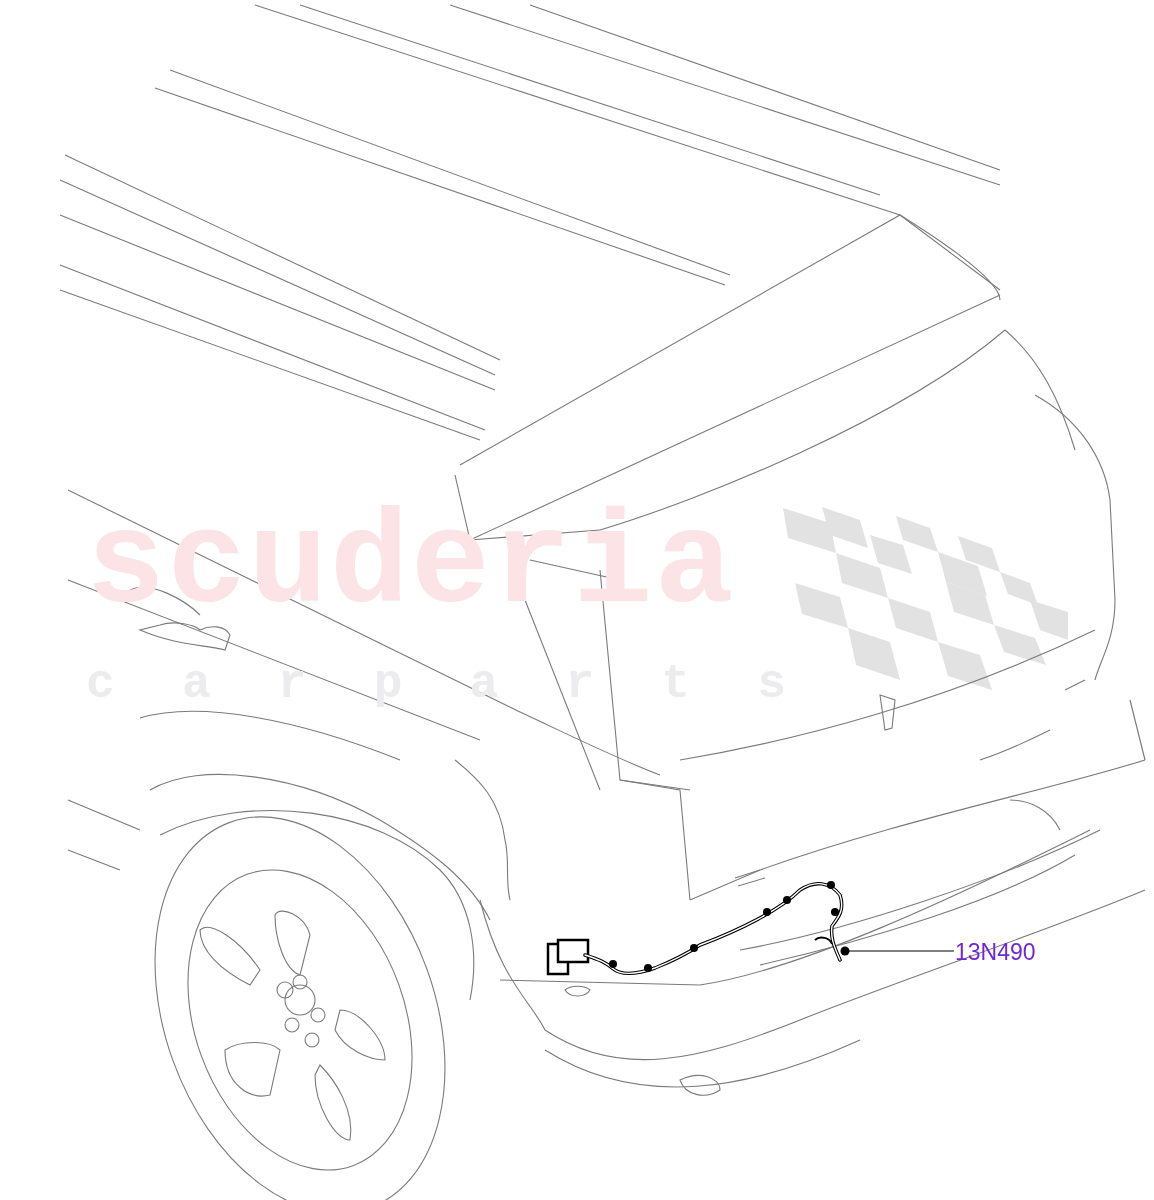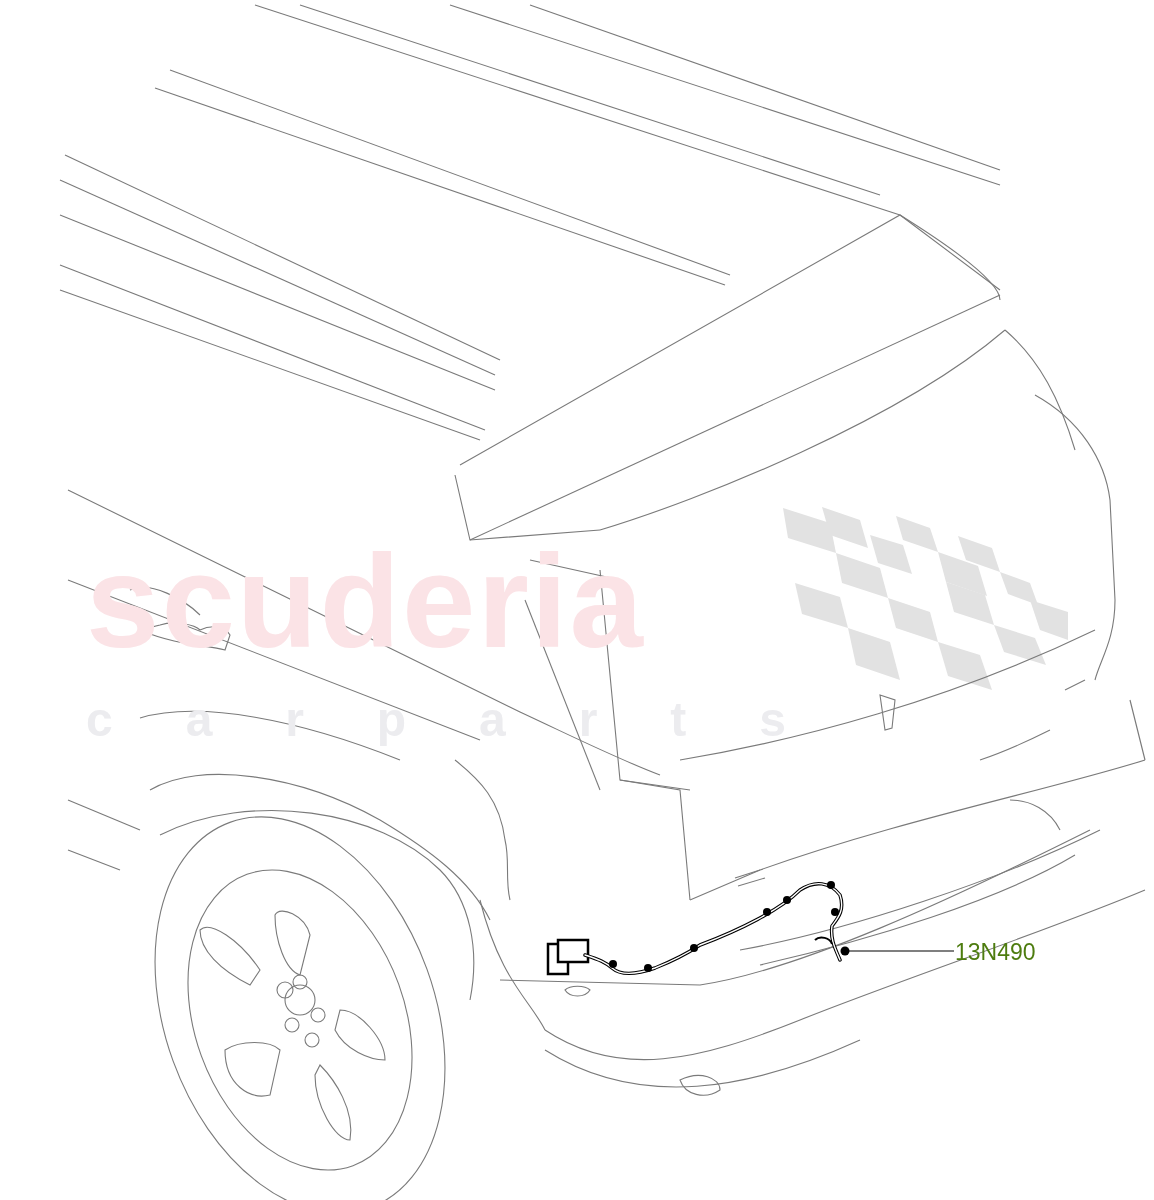--- a/index.html
+++ b/index.html
@@ -1,21 +1,21 @@
 <!DOCTYPE html>
 <html><head>
 <meta charset="utf-8">
 <style>
   html, body { margin: 0; padding: 0; background: #ffffff; }
   body { width: 1154px; height: 1200px; position: relative; overflow: hidden; font-family: "Liberation Sans", sans-serif; }
   #stage { position: absolute; left: 0; top: 0; width: 1154px; height: 1200px; }
-  .wm-text { position: absolute; font-family: Liberation Sans, sans-serif; font-weight: bold; pointer-events: none; margin-top: 36px; }
+  .wm-text { position: absolute; font-family: Liberation Mono, monospace; font-weight: bold; pointer-events: none; }
   .wm-main { left: 86px; top: 500px; font-size: 132px; color: #fbe3e6; letter-spacing: 2px; line-height: 1; }
   .wm-sub { left: 86px; top: 660px; font-size: 48px; color: #ececef; line-height: 1; width: 700px; display: flex; justify-content: space-between; }
-  .callout { position: absolute; left: 955px; top: 941px; font-size: 23px; color: #4d7c0f; font-family: "Liberation Sans", sans-serif; line-height: 1; }
+  .callout { position: absolute; left: 955px; top: 941px; font-size: 23px; color: #6d28d9; font-family: "Liberation Sans", sans-serif; line-height: 1; }
   svg .line { fill: none; stroke: #7a7a7a; stroke-width: 1.1; }
   svg .harness { fill: none; stroke: #000; stroke-width: 3.5; stroke-linecap: round; stroke-linejoin: round; }
   svg .harness-in { fill: none; stroke: #fff; stroke-width: 1.4; stroke-linecap: round; stroke-linejoin: round; }
   svg .checker { fill: #e2e2e2; }
 </style>
 </head>
 <body>
 
 <div id="stage">
   <svg width="1154" height="1200" viewBox="0 0 1154 1200">

